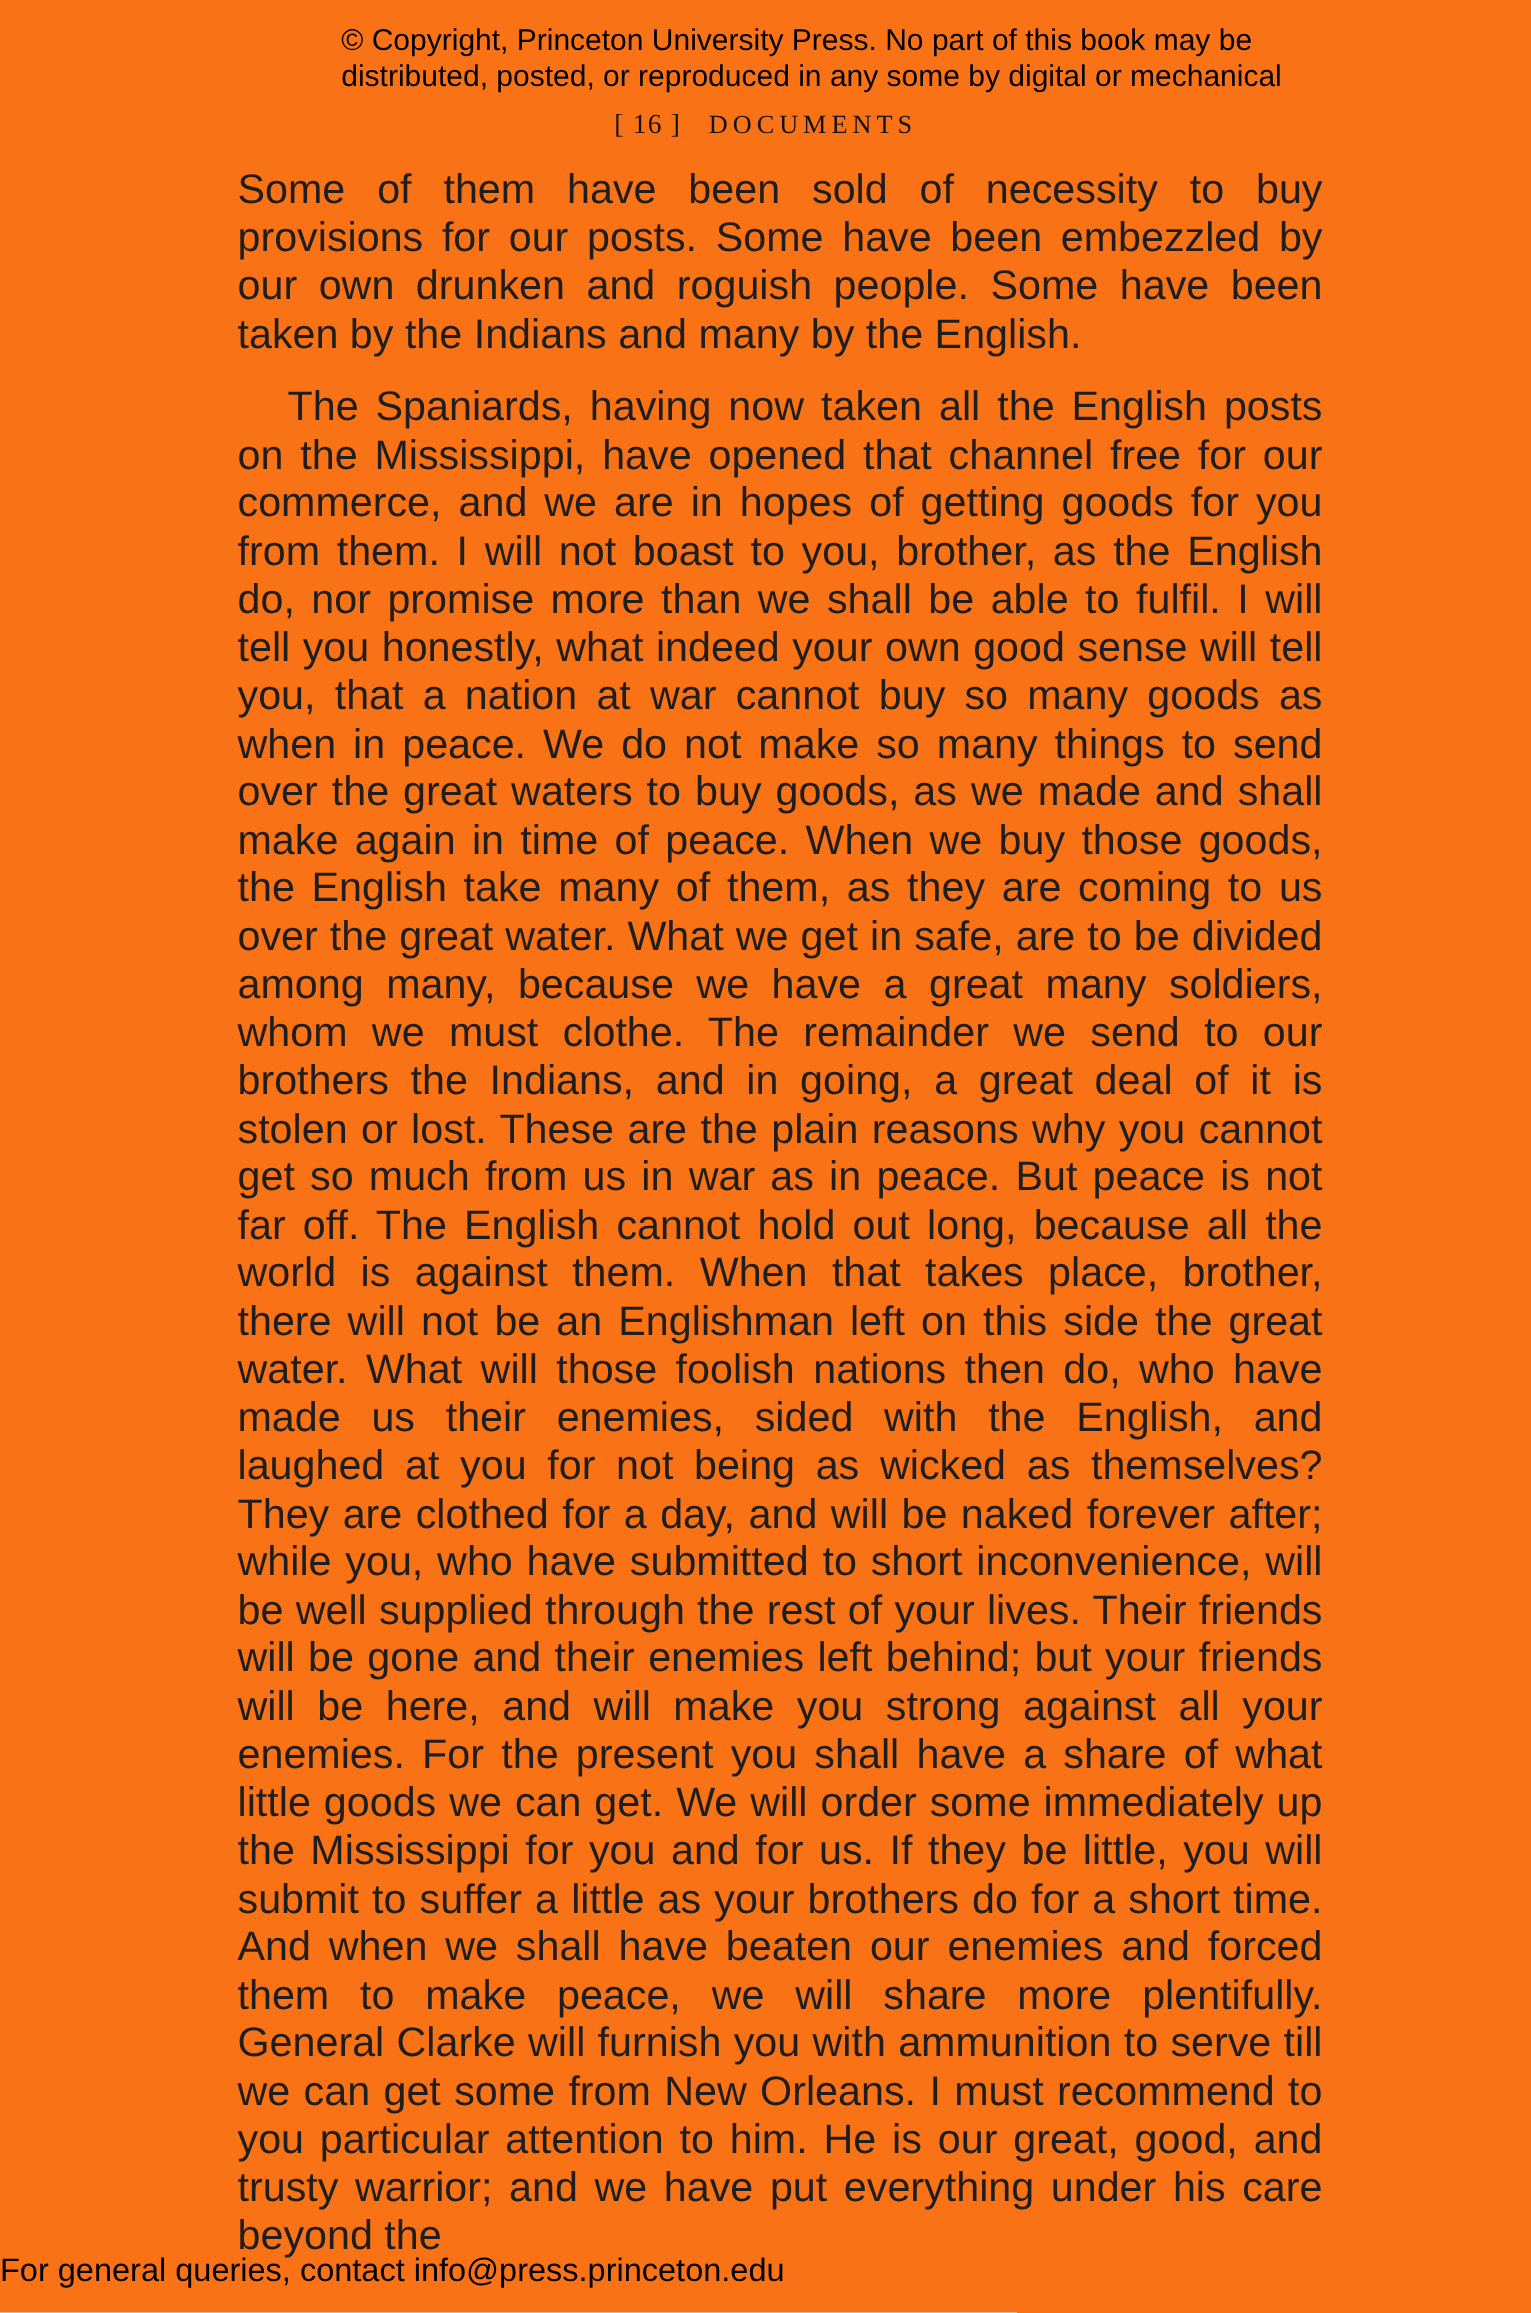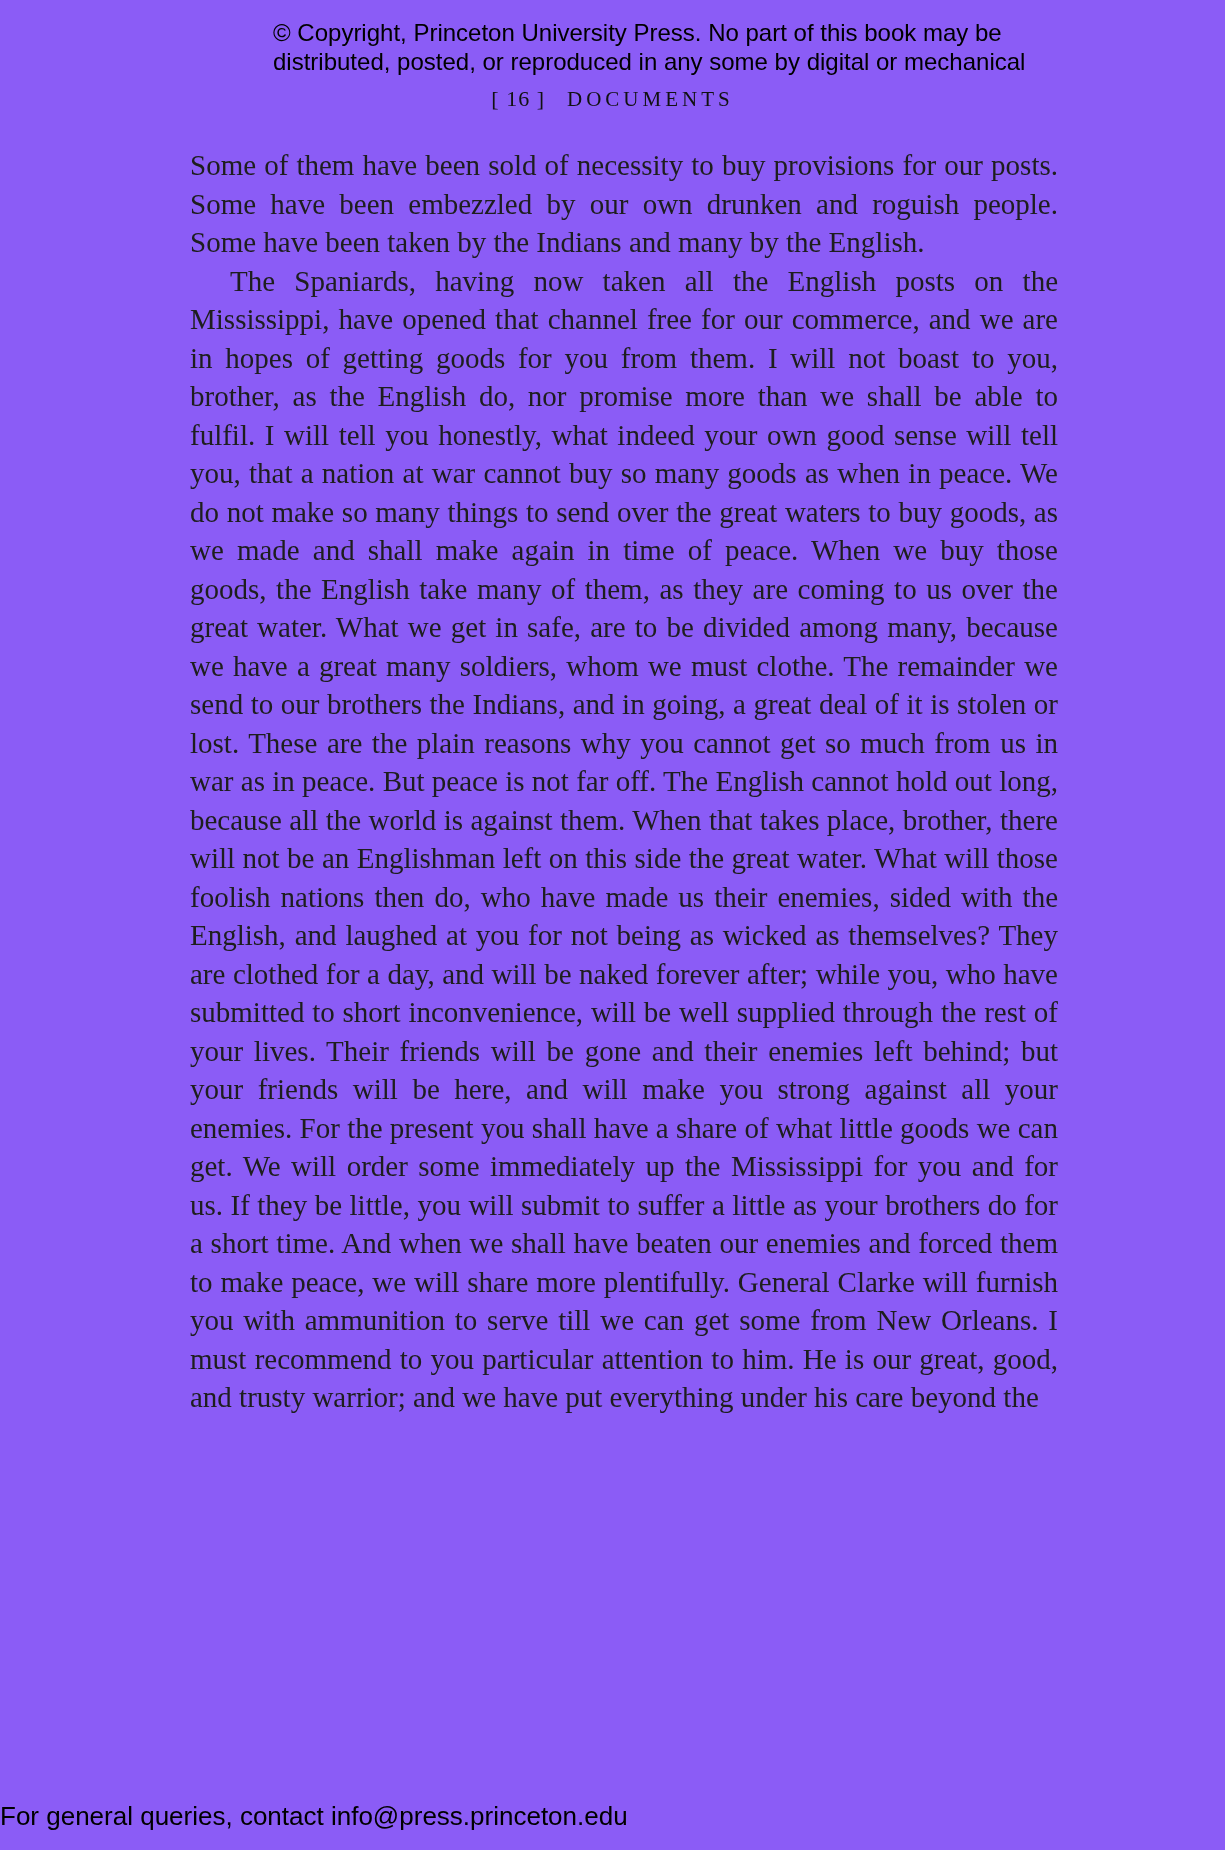--- a/index.html
+++ b/index.html
@@ -5,21 +5,21 @@
   html, body {
     margin: 0;
     padding: 0;
     background: #e8e8e8;
   }
   .page {
     position: relative;
     width: 1225px;
     height: 1850px;
     margin: 0 auto;
-    background: #8b5cf6;
+    background: #f97316;
     overflow: hidden;
     font-family: "Liberation Serif", serif;
   }
   .copyright {
     position: absolute;
     left: 273px;
     top: 18px;
     font-family: "Liberation Sans", sans-serif;
     font-size: 24px;
     line-height: 29px;
@@ -43,34 +43,35 @@
   }
   .running-head .section {
     font-family: "Liberation Serif", serif;
     font-size: 21px;
     letter-spacing: 4px;
     text-align: center;
   }
   .body-text {
     position: absolute;
     left: 190px;
-    top: 146px;
+    top: 132px;
     width: 868px;
-    font-family: Liberation Serif, serif;
-    font-size: 29px;
+    font-family: Liberation Sans, sans-serif;
+    font-size: 33px;
     line-height: 38.5px;
     color: #1e1e1e;
     text-align: justify;
   }
   .body-text p {
     margin: 0;
     padding: 0;
   }
   .body-text p.indent {
     text-indent: 40px;
+    margin-top: 20px;
   }
   .footer {
     position: absolute;
     left: 0;
     top: 1801px;
     width: 100%;
     text-align: left;
     font-family: "Liberation Sans", sans-serif;
     font-size: 26px;
     color: #000000;

